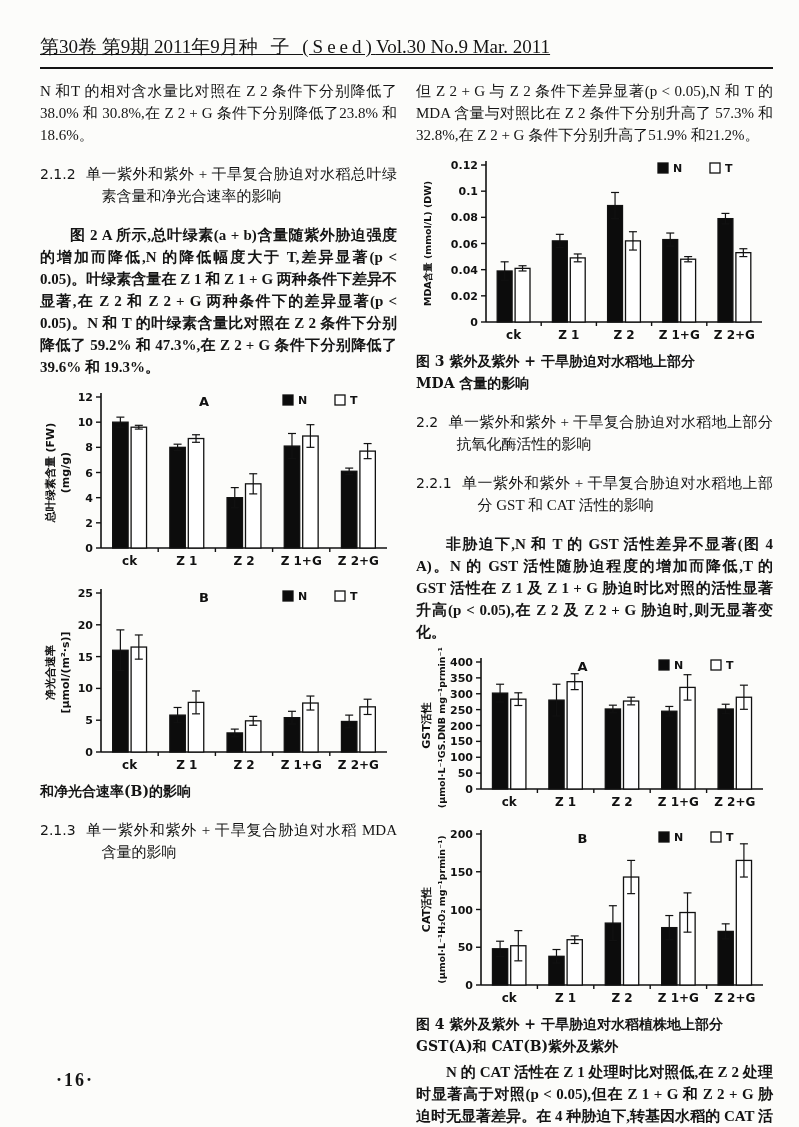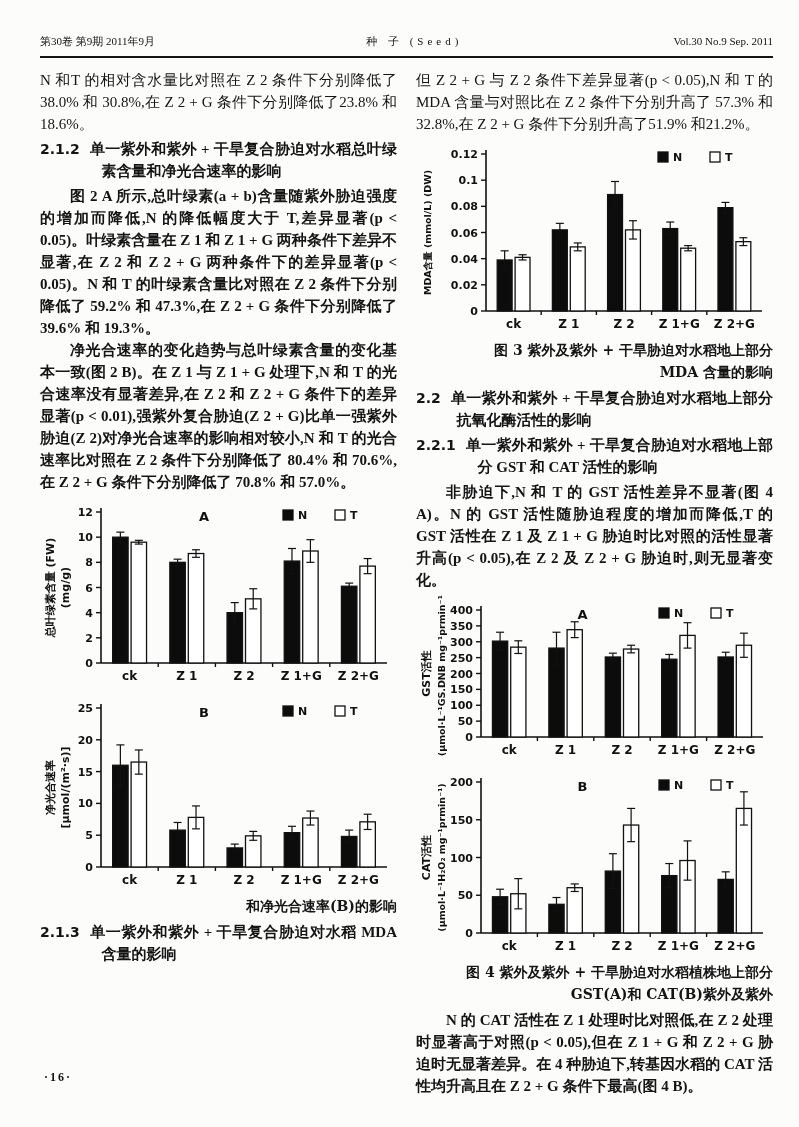--- a/index.html
+++ b/index.html
@@ -3,64 +3,63 @@
 <meta charset="utf-8">
 <style>
   html,body{margin:0;padding:0;}
   body{
     width:799px;height:1127px;overflow:hidden;position:relative;
     background:#fcfcfa;color:#141414;
     font-family:"Liberation Serif","DejaVu Serif",serif;
   }
   .page{padding:34px 26px 0 40px;}
   .header{
-    display:flex;justify-content:space-between;align-items:baseline;
-    font-size:11px;padding-bottom:7px;border-bottom:2px solid #141414;
+    display:flex;align-items:baseline;
+    font-size:19px;padding-bottom:7px;border-bottom:2px solid #141414;text-decoration:underline;
   }
   .header .c{letter-spacing:4px;}
   .columns{display:flex;gap:19px;margin-top:11px;}
   .col{width:357px;font-size:15px;line-height:22px;text-align:justify;}
   p{margin:0;}
   p.indent{text-indent:2em;font-weight:bold;}
-  .heading{font-weight:bold;margin:3px 0;}
+  .heading{font-weight:normal;margin:17px 0;}
   .h-hang3{padding-left:4.1em;text-indent:-4.1em;}
   .h-hang2{padding-left:2.7em;text-indent:-2.7em;}
   .hnum{font-family:"DejaVu Sans",sans-serif;font-size:14px;margin-right:.7em;}
   .caption{
-    text-align:right;font-weight:bold;font-size:14px;line-height:22px;
+    text-align:left;font-weight:bold;font-size:14px;line-height:22px;
     margin:2px 0 4px 0;font-family:"DejaVu Serif",serif;
   }
   .chart{display:flex;justify-content:center;margin:4px 0 0 0;}
   .pageno{
-    position:absolute;left:44px;top:1070px;
-    font-weight:bold;font-size:12px;letter-spacing:2px;
+    position:absolute;left:56px;top:1070px;
+    font-weight:bold;font-size:18px;letter-spacing:2px;
   }
 </style>
 </head>
 <body>
 
 <div class="page">
 
   <div class="header">
     <span>第30卷  第9期  2011年9月</span>
     <span class="c">种  子  (Seed)</span>
-    <span>Vol.30  No.9  Sep.  2011</span>
+    <span>Vol.30  No.9  Mar.  2011</span>
   </div>
 
   <div class="columns">
 
     <div class="col">
       <p>N 和T 的相对含水量比对照在 Z 2 条件下分别降低了 38.0% 和 30.8%,在 Z 2 + G 条件下分别降低了23.8% 和 18.6%。</p>
 
       <div class="heading h-hang3">
         <span class="hnum">2.1.2</span><span>单一紫外和紫外 + 干旱复合胁迫对水稻总叶绿素含量和净光合速率的影响</span>
       </div>
 
       <p class="indent">图 2 A 所示,总叶绿素(a + b)含量随紫外胁迫强度的增加而降低,N 的降低幅度大于 T,差异显著(p &lt; 0.05)。叶绿素含量在 Z 1 和 Z 1 + G 两种条件下差异不显著,在 Z 2 和 Z 2 + G 两种条件下的差异显著(p &lt; 0.05)。N 和 T 的叶绿素含量比对照在 Z 2 条件下分别降低了 59.2% 和 47.3%,在 Z 2 + G 条件下分别降低了 39.6% 和 19.3%。</p>
-      <p class="indent">净光合速率的变化趋势与总叶绿素含量的变化基本一致(图 2 B)。在 Z 1 与 Z 1 + G 处理下,N 和 T 的光合速率没有显著差异,在 Z 2 和 Z 2 + G 条件下的差异显著(p &lt; 0.01),强紫外复合胁迫(Z 2 + G)比单一强紫外胁迫(Z 2)对净光合速率的影响相对较小,N 和 T 的光合速率比对照在 Z 2 条件下分别降低了 80.4% 和 70.6%,在 Z 2 + G 条件下分别降低了 70.8% 和 57.0%。</p>
 
       <div class="chart">
           <svg width="352" height="192">
             <line x1="58" y1="11" x2="58" y2="166" stroke="#111" stroke-width="1.6"></line>
             <line x1="58" y1="166" x2="344" y2="166" stroke="#111" stroke-width="1.6"></line>
             <line x1="53" y1="166" x2="58" y2="166" stroke="#111" stroke-width="1.4"></line>
             <text x="50" y="170" text-anchor="end" font-size="11" font-weight="bold" fill="#111" font-family="&quot;DejaVu Sans&quot;, sans-serif">0</text>
             <line x1="53" y1="140.83333333333334" x2="58" y2="140.83333333333334" stroke="#111" stroke-width="1.4"></line>
             <text x="50" y="144.83333333333334" text-anchor="end" font-size="11" font-weight="bold" fill="#111" font-family="&quot;DejaVu Sans&quot;, sans-serif">2</text>
             <line x1="53" y1="115.66666666666667" x2="58" y2="115.66666666666667" stroke="#111" stroke-width="1.4"></line>

